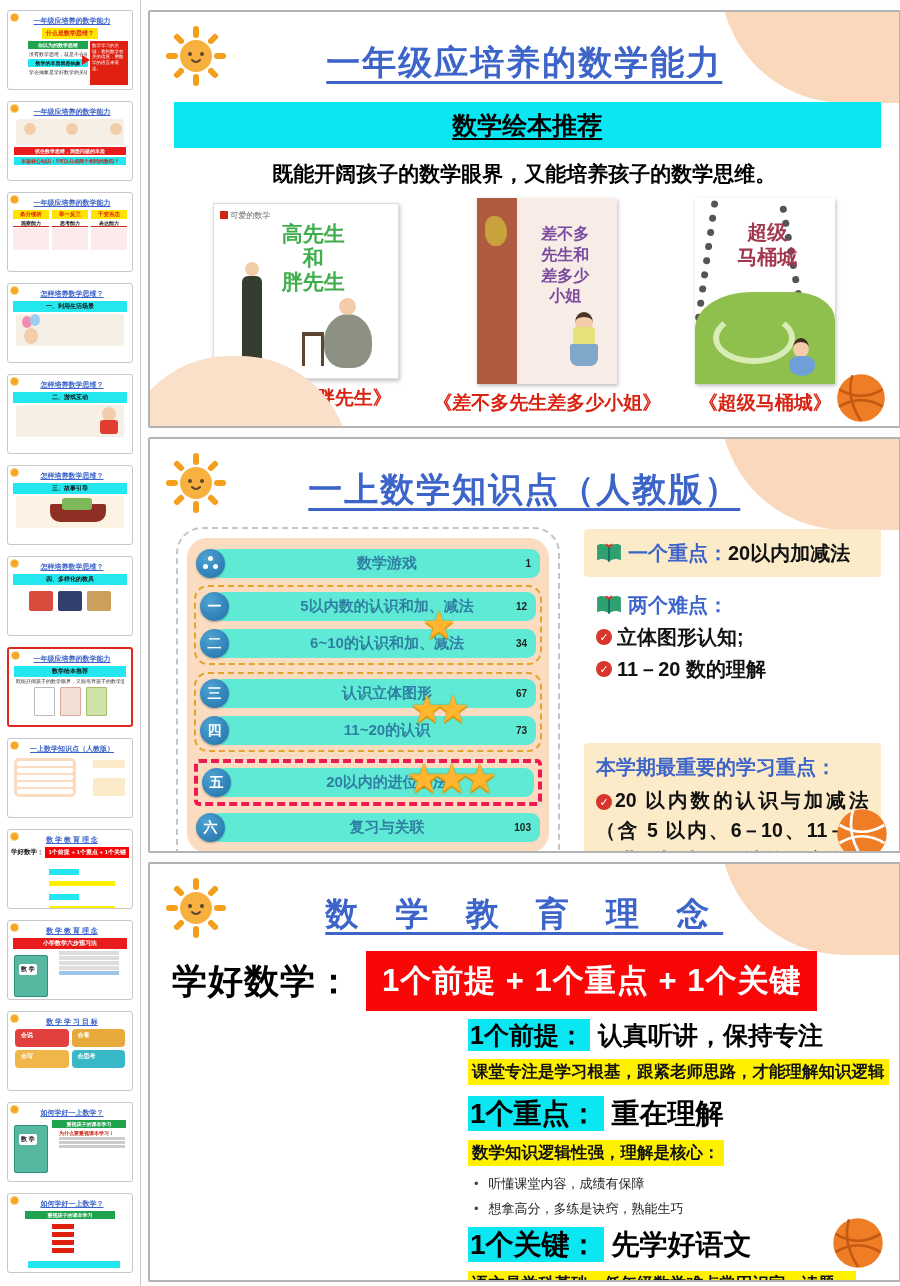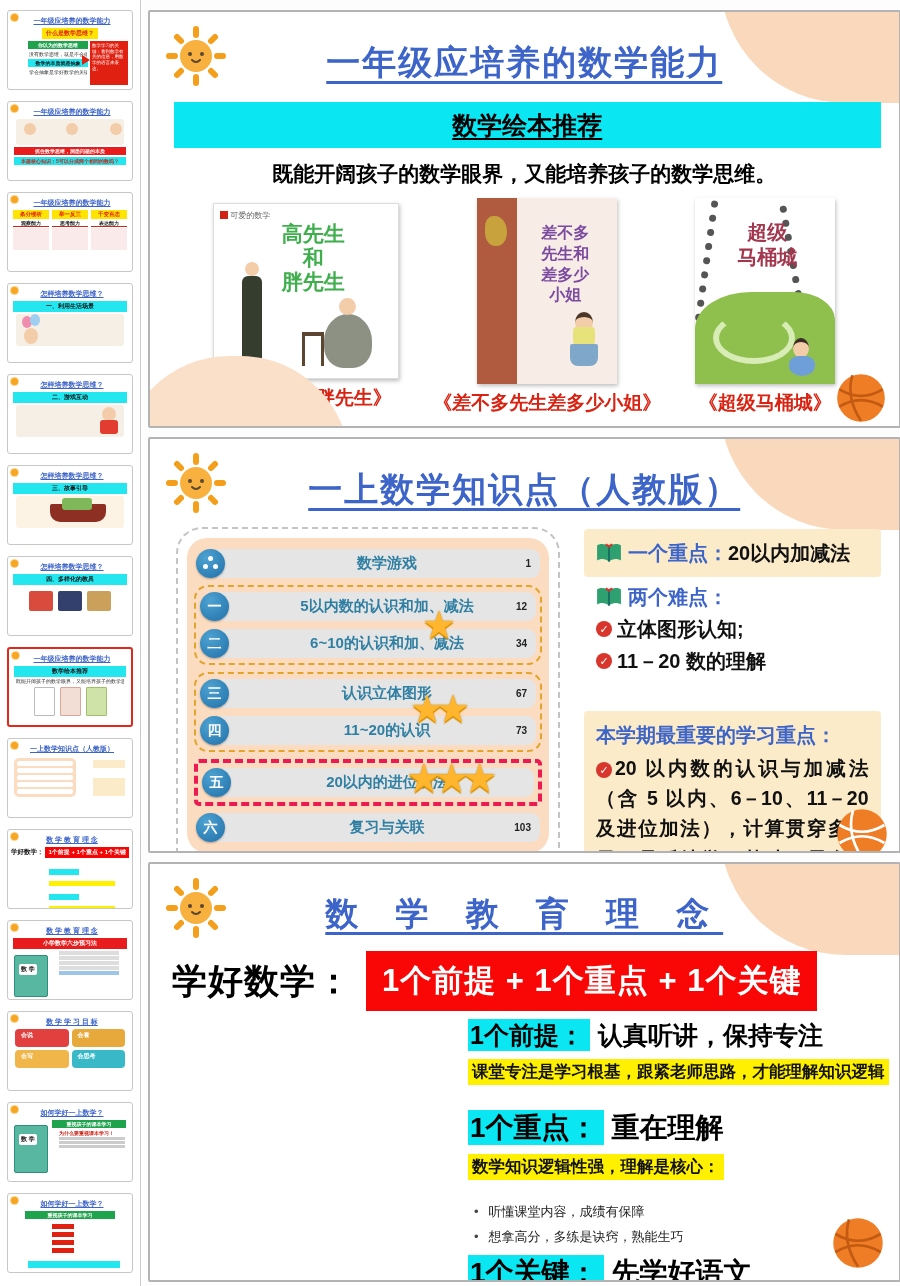--- a/index.html
+++ b/index.html
@@ -120,54 +120,54 @@
   .cols{position:relative;display:flex;gap:24px;padding:0 18px 0 26px;margin-top:14px;}
   .toc-card{position:relative;width:384px;box-sizing:border-box;background:#fff;border:2px dashed #c4c4c4;
     border-radius:26px;padding:9px;flex:0 0 auto;}
   .toc-bg{background:#fbdcc0;border-radius:20px;padding:11px 9px;display:flex;flex-direction:column;gap:7px;}
   .trow{display:flex;align-items:center;}
   .tnum{width:29px;height:29px;border-radius:50%;background:radial-gradient(circle at 35% 30%,#4ea3d2,#1f6fa8);
     color:#fff;font-size:14px;font-weight:bold;text-align:center;line-height:29px;flex:0 0 auto;
     margin-right:-15px;z-index:2;box-shadow:0 1px 2px rgba(0,0,0,.3);position:relative;}
   .dots{position:absolute;top:7px;left:12px;width:5px;height:5px;border-radius:50%;background:#fff;
     box-shadow:-5px 8px 0 #fff,5px 8px 0 #fff;}
-  .tpill{flex:1;background:#e5e5e5;border-radius:9px;height:29px;display:flex;align-items:center;
+  .tpill{flex:1;background:#5eead4;border-radius:9px;height:29px;display:flex;align-items:center;
     position:relative;padding-left:24px;}
   .tlabel{flex:1;text-align:center;font-size:15px;font-weight:bold;color:#2f7fa3;white-space:nowrap;}
   .tpage{position:absolute;right:9px;font-size:10px;font-weight:bold;color:#222;}
   .tgroup{display:flex;flex-direction:column;gap:8px;padding:5px 4px;margin:0 -2px;}
   .tgroup.gold{border:2px dashed #e2a42b;border-radius:14px;}
   .tgroup.redg{border:4px dashed #ed1a52;border-radius:5px;}
   .stars{position:absolute;color:#ffb52e;text-shadow:0 2px 1px #dd9200,0 0 2px #b97a00;
     font-size:38px;letter-spacing:-8px;z-index:5;pointer-events:none;}
   .st1{left:244px;top:74px;}
   .st2{left:232px;top:158px;}
   .st3{left:228px;top:226px;font-size:40px;}
-  .rcol{flex:1;display:flex;flex-direction:column;gap:4px;padding-top:2px;}
+  .rcol{flex:1;display:flex;flex-direction:column;gap:12px;padding-top:2px;}
   .rbox{border-radius:4px;padding:10px 12px;font-size:20px;line-height:1.4;position:relative;}
   .rbox.cream{background:#fcebc9;}
   .rlabel{color:#3d64c8;font-weight:800;}
   .rtext{color:#111;font-weight:bold;}
   .rhead{display:flex;align-items:center;gap:6px;}
   .ritem{display:flex;align-items:center;gap:5px;margin-top:4px;font-weight:bold;color:#111;}
   .ic-check{width:16px;height:16px;border-radius:50%;background:#d8362c;color:#fff;font-size:11px;
     line-height:16px;text-align:center;flex:0 0 auto;display:inline-block;}
   .rpara{margin-top:4px;font-weight:bold;color:#111;text-align:justify;font-size:19.5px;line-height:1.55;}
   .rpara .ic-check{vertical-align:1px;margin-right:3px;}
   .ic-book{flex:0 0 auto;}
 
   
   .leadrow{position:relative;display:flex;align-items:center;gap:14px;margin:14px 0 0 22px;}
   .lead{font-size:35px;font-weight:900;color:#000;letter-spacing:1px;}
   .formula{background:#f90606;color:#fff;font-size:31px;font-weight:900;padding:9px 16px;letter-spacing:1px;white-space:nowrap;}
   .secs{position:relative;margin:8px 10px 0 318px;}
   .sechead{font-size:25px;font-weight:900;color:#000;margin-top:8px;white-space:nowrap;}
   .sechead .hl{background:#0ae6f2;padding:2px 6px 2px 2px;margin-right:8px;}
   .note{display:inline-block;background:#fff000;color:#111;font-weight:bold;font-size:16.5px;
-    padding:2px 4px;margin:7px 0 16px 0;white-space:nowrap;}
+    padding:2px 4px;margin:7px 0 2px 0;white-space:nowrap;}
   .blt{font-size:13px;color:#222;margin:7px 0 0 6px;white-space:nowrap;}
   .blt::before{content:"•";margin-right:10px;color:#444;}
 </style>
 </head>
 <body>
 
 <div class="app">
 
   <aside class="sidebar">
 
@@ -401,21 +401,21 @@
             <span class="series">可爱的数学</span>
             <div class="ct">高先生
 和
 胖先生</div>
             <div class="man-tall"></div>
             <div class="stool"></div>
             <div class="man-fat"></div>
           </div>
           <figcaption class="caption">《高先生和胖先生》</figcaption>
         </figure>
-        <figure class="bookfig" style="margin:0;font-family:Liberation Mono, monospace;">
+        <figure class="bookfig" style="margin:0;">
           <div class="cover cov2">
             <div class="strip"></div>
             <div class="ct">差不多
 先生和
 差多少
 小姐</div>
             <div class="girl">
                 <span class="head"></span>
                 <span class="top"></span>
                 <span class="skirt"></span>
@@ -553,21 +553,21 @@
             </div>
             <div class="ritem">
                 <span class="ic-check">✓</span>
                 <span>立体图形认知;</span>
               </div>
             <div class="ritem">
                 <span class="ic-check">✓</span>
                 <span>11－20 数的理解</span>
               </div>
           </div>
-          <div class="rbox cream" style="margin-top:22px;">
+          <div class="rbox cream" style="margin-top:38px;">
             <div class="rlabel">本学期最重要的学习重点：</div>
             <div class="rpara"><span class="ic-check">✓</span><span>20 以内数的认识与加减法（含 5 以内、6－10、11－20 及进位加法），计算贯穿多单元，是后续学习基础，需多练习巩固。</span></div>
           </div>
         </div>
       </div>
       <svg class="ball" style="right:10px;bottom:-10px;width:54px;height:54px;" viewBox="0 0 48 48">
         <circle cx="24" cy="24" r="22" fill="#ef7d26"></circle>
         <path d="M4 16 q20 12 40 0 M4 32 q20 -12 40 0 M16 3 q-6 21 8 42" stroke="#fff" fill="none" stroke-width="2.4"></path>
       </svg>
     </section>

